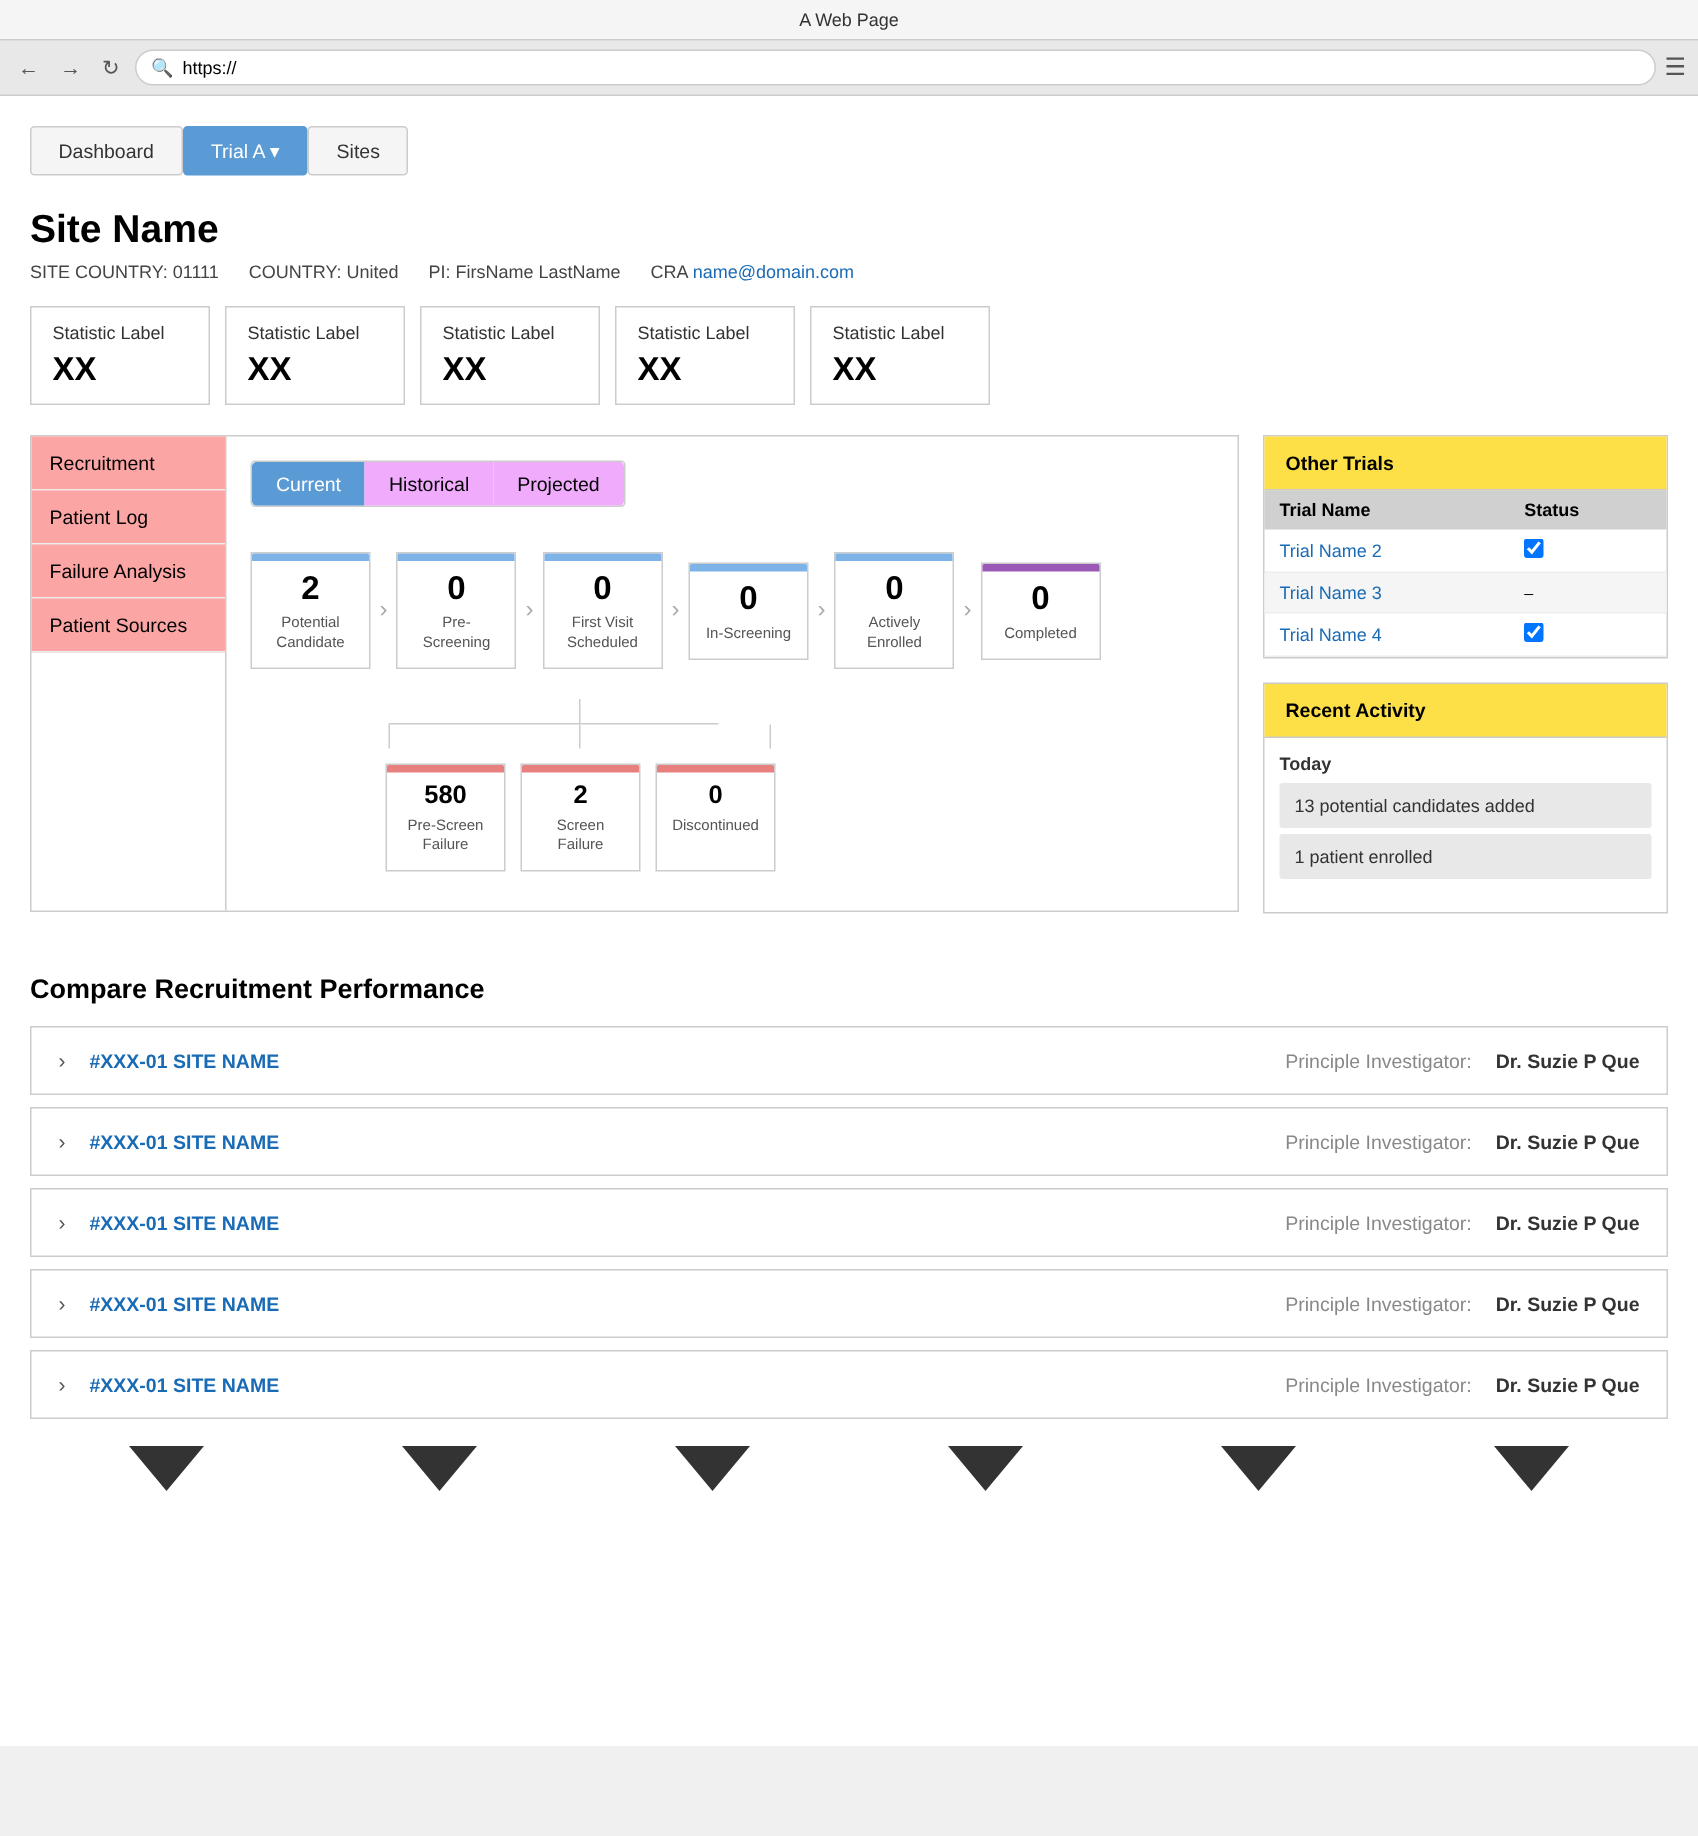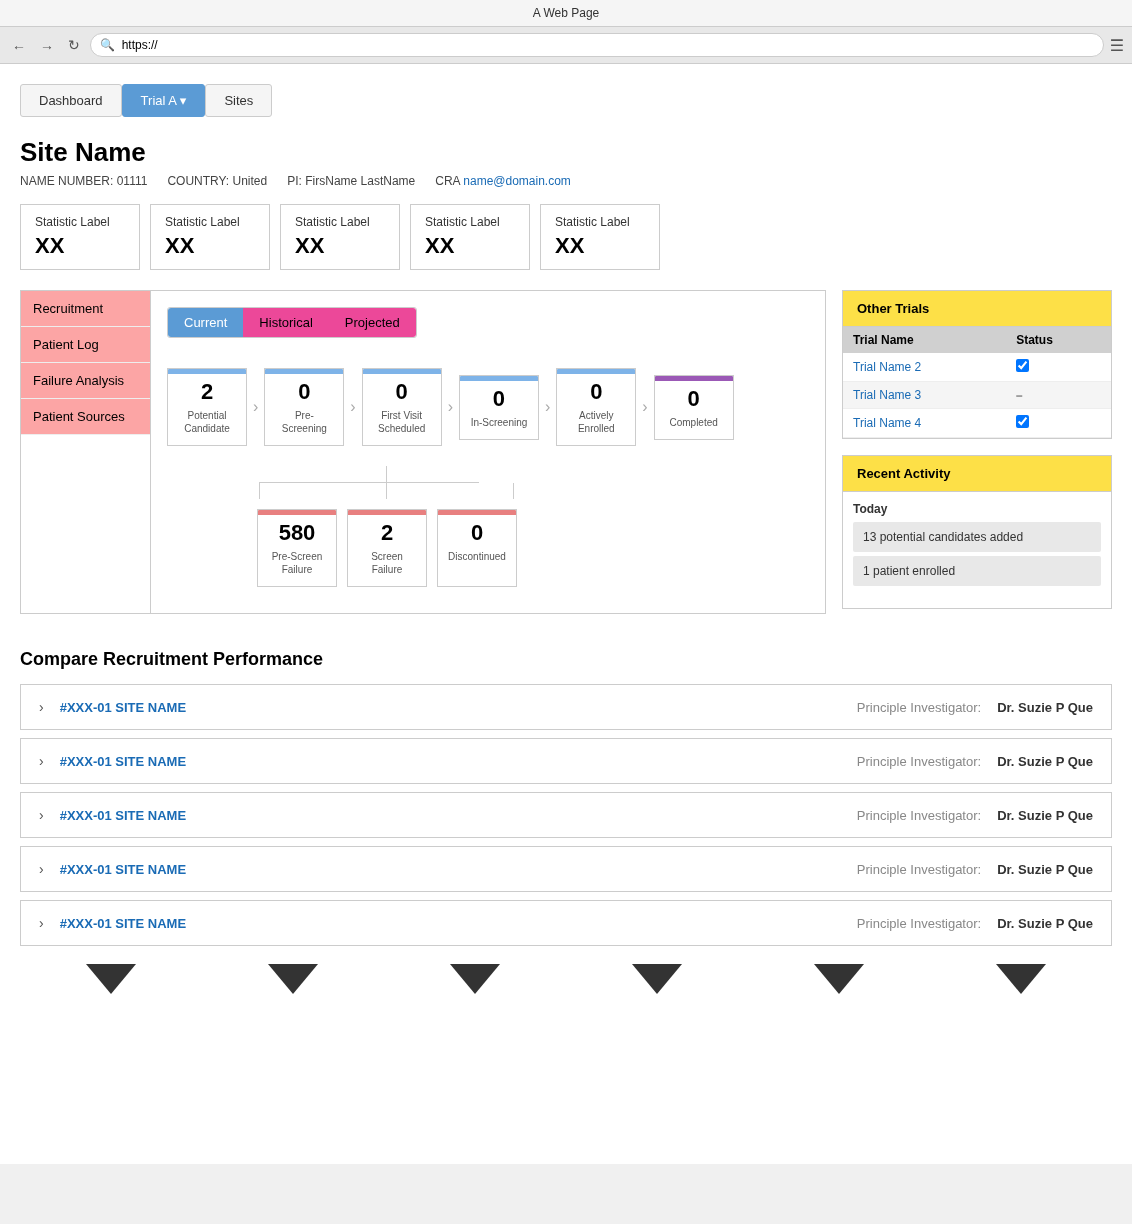--- a/index.html
+++ b/index.html
@@ -41,37 +41,37 @@
     
     .content-area { display: flex; gap: 0; border: 1px solid #ccc; }
     .side-nav { width: 130px; flex-shrink: 0; border-right: 1px solid #ccc; }
     .side-nav-item { padding: 10px 12px; font-size: 13px; cursor: pointer; border-bottom: 1px solid #eee; background: #fca5a5; }
 
     
     .recruitment-area { flex: 1; padding: 16px; }
 
     
     .sub-tabs { display: flex; gap: 0; margin-bottom: 20px; border: 1px solid #ccc; border-radius: 3px; width: fit-content; }
-    .sub-tab { padding: 7px 16px; font-size: 13px; cursor: pointer; background: #ec4899; border: none; }
+    .sub-tab { padding: 7px 16px; font-size: 13px; cursor: pointer; background: #f0abfc; border: none; }
     .sub-tab.active { background: #5b9bd5; color: white; }
     .sub-tab:first-child { border-radius: 3px 0 0 3px; }
     .sub-tab:last-child { border-radius: 0 3px 3px 0; }
 
     
     .funnel-container { padding: 10px 0; }
     .funnel-top-row { display: flex; align-items: center; gap: 4px; margin-bottom: 20px; }
     .funnel-arrow { color: #aaa; font-size: 16px; margin: 0 2px; }
     .funnel-box { border: 1px solid #ccc; background: white; text-align: center; padding: 10px 8px; min-width: 80px; position: relative; }
     .funnel-box .top-bar { height: 5px; background: #7eb3e8; position: absolute; top: 0; left: 0; right: 0; border-radius: 1px 1px 0 0; }
     .funnel-box .top-bar.purple { background: #9b59b6; }
     .funnel-box-num { font-size: 22px; font-weight: bold; }
     .funnel-box-label { font-size: 10px; color: #555; margin-top: 4px; line-height: 1.3; }
     .funnel-failure-box { border: 1px solid #ccc; background: white; text-align: center; padding: 10px 8px; min-width: 80px; position: relative; }
     .funnel-failure-box .top-bar-red { height: 5px; background: #e88080; position: absolute; top: 0; left: 0; right: 0; border-radius: 1px 1px 0 0; }
-    .funnel-failure-num { font-size: 22px; font-weight: bold; }
+    .funnel-failure-num { font-size: 17px; font-weight: bold; }
     .funnel-failure-label { font-size: 10px; color: #555; margin-top: 4px; line-height: 1.3; }
 
     
     .right-card { border: 1px solid #ccc; background: white; margin-bottom: 16px; }
     .right-card-header { background: #fde047; padding: 10px 14px; font-weight: bold; font-size: 13px; border-bottom: 1px solid #ccc; }
     .right-card-body { padding: 10px; }
 
     
     .trials-table { width: 100%; border-collapse: collapse; }
     .trials-table th { background: #d0d0d0; padding: 6px 10px; text-align: left; font-size: 12px; font-weight: bold; }
@@ -120,21 +120,21 @@
 
   <div class="nav-tabs">
     <button class="nav-tab">Dashboard</button>
     <button class="nav-tab active">Trial A ▾</button>
     <button class="nav-tab">Sites</button>
   </div>
 
   <div class="site-name">Site Name</div>
   <div class="site-meta">
     <span>
-      <span>NAME NUMBER:</span>
+      <span>SITE COUNTRY:</span>
       <span>01111</span>
     </span>
     <span>
       <span>COUNTRY:</span>
       <span>United</span>
     </span>
     <span>
       <span>PI:</span>
       <span>FirsName LastName</span>
     </span>

